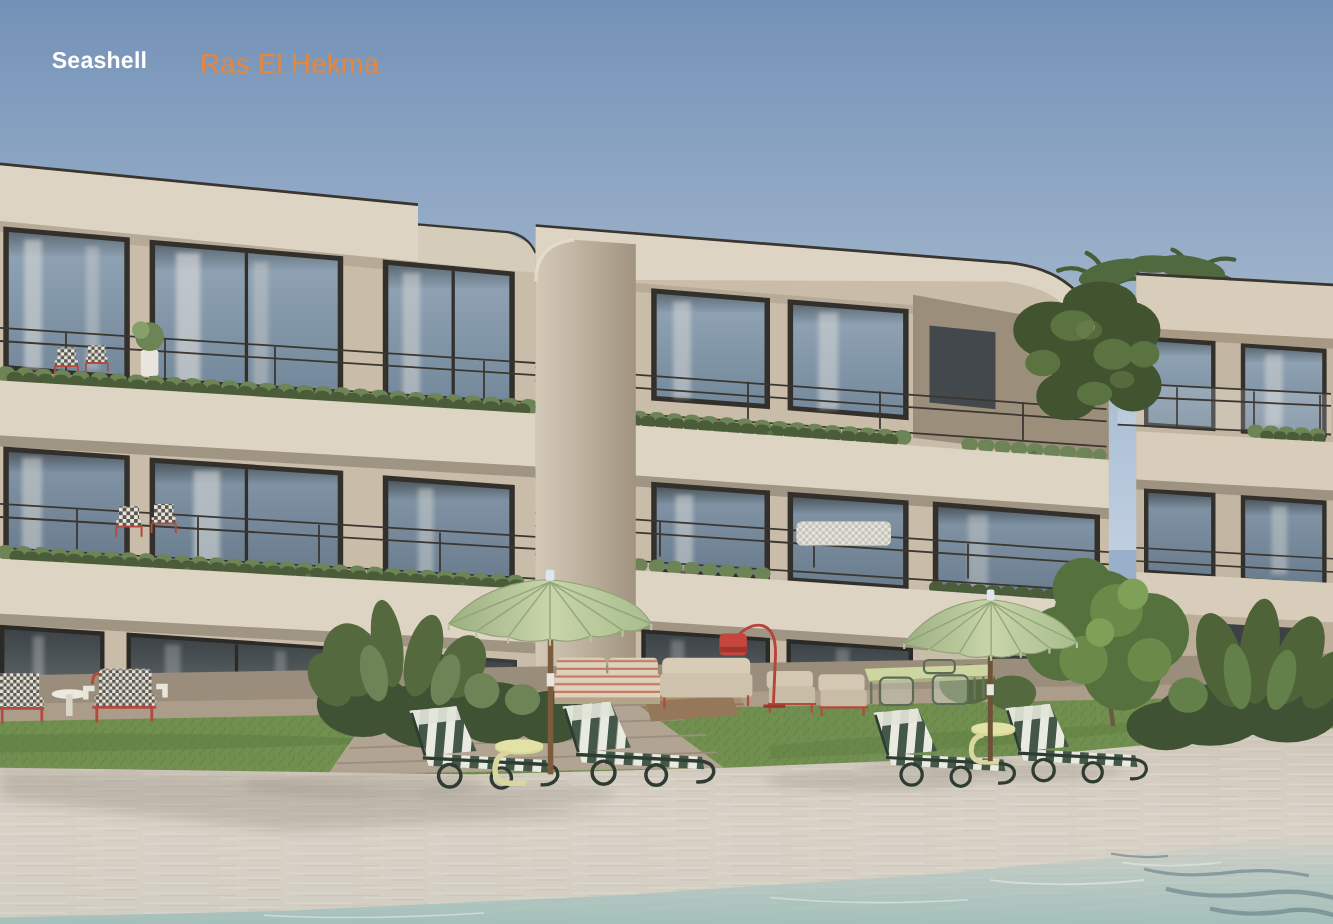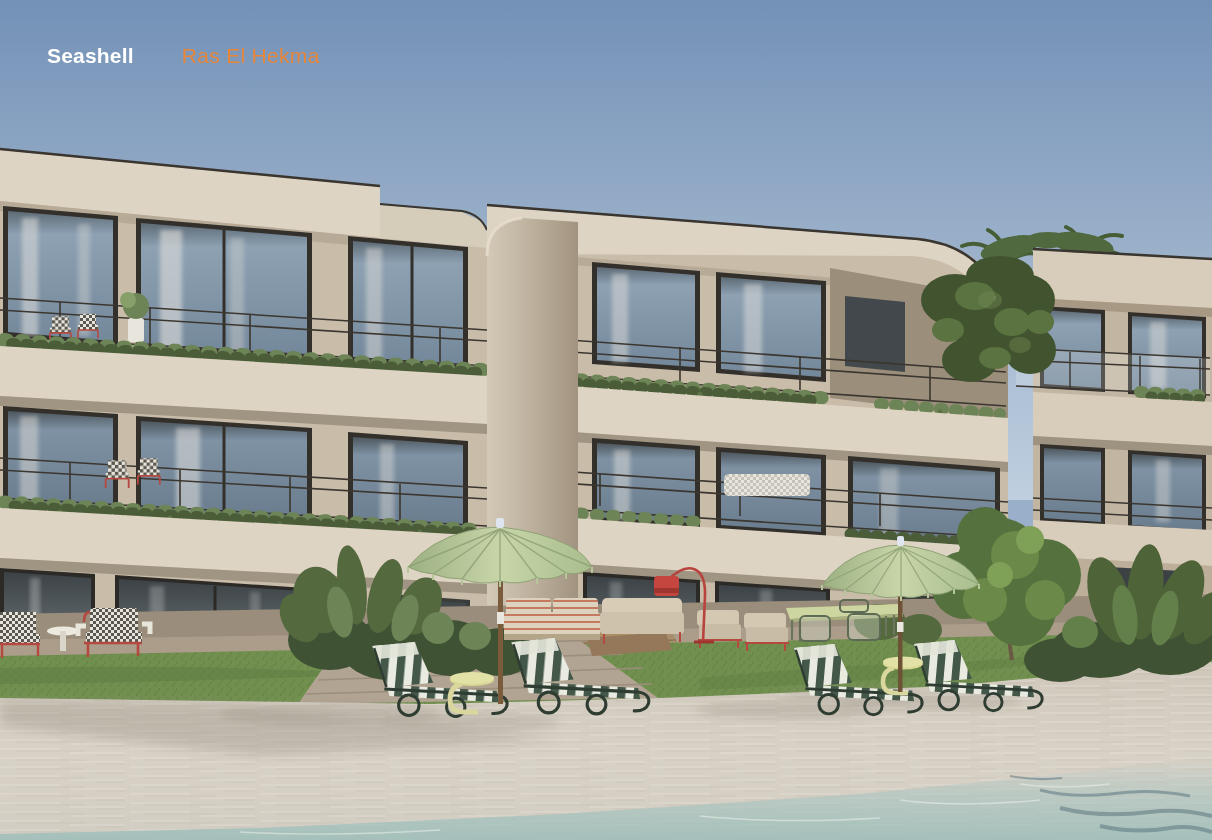--- a/index.html
+++ b/index.html
@@ -12,21 +12,21 @@
   }
   .stage svg{position:absolute;inset:0;display:block;}
   .logo{
     position:absolute;left:47px;top:44px;display:flex;align-items:flex-start;gap:48px;
     z-index:5;user-select:none;
   }
   .logo .brand{
     color:var(--brand-white);font-size:21px;font-weight:700;letter-spacing:.2px;
   }
   .logo .loc{
-    color:var(--accent-orange);font-size:21px;font-weight:500;letter-spacing:.3px;
+    color:var(--accent-orange);font-size:25px;font-weight:500;letter-spacing:.3px;
   }
 </style>
 </head>
 <body>
 
 <div class="stage">
 
 <svg viewBox="0 0 1212 840" width="1212" height="840">
   <defs>
     <linearGradient id="skyG" x1="0" y1="0" x2="0" y2="1">

